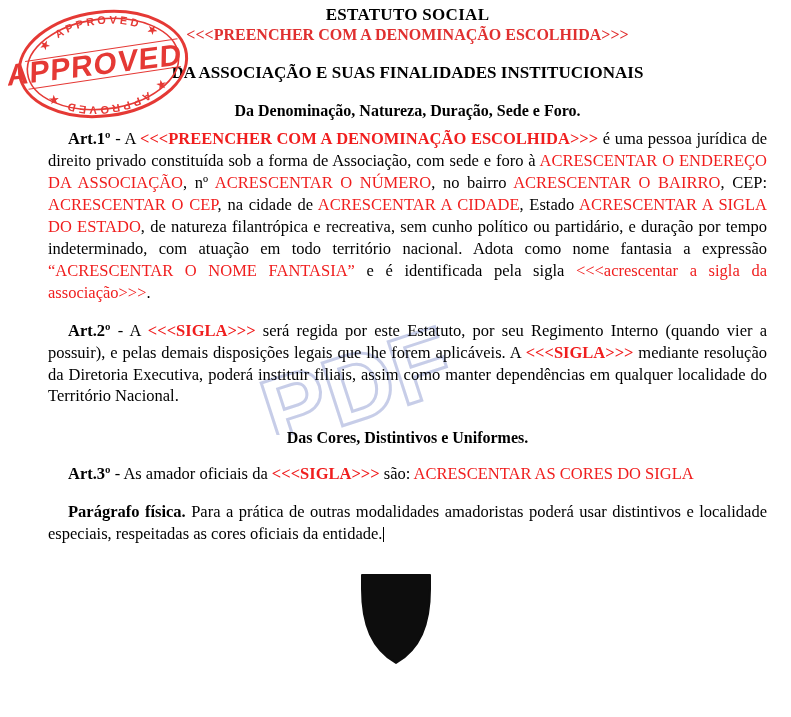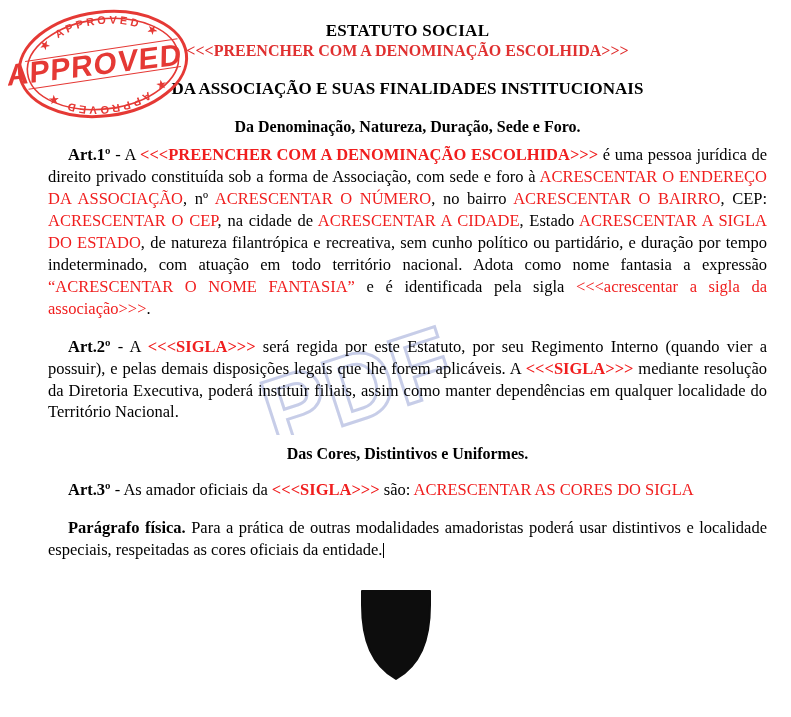--- a/index.html
+++ b/index.html
@@ -38,21 +38,21 @@
     height: 120px;
     pointer-events: none;
     z-index: 1;
     opacity: .55;
   }
 
   
   .doc {
     position: relative;
     z-index: 3;
-    padding: 20px 24px 0 48px;
+    padding: 4px 24px 0 48px;
     box-sizing: border-box;
   }
   .title-block {
     text-align: center;
     margin: 0 0 4px 0;
   }
   .t1 {
     font-weight: bold;
     font-size: 17px;
     letter-spacing: .3px;

